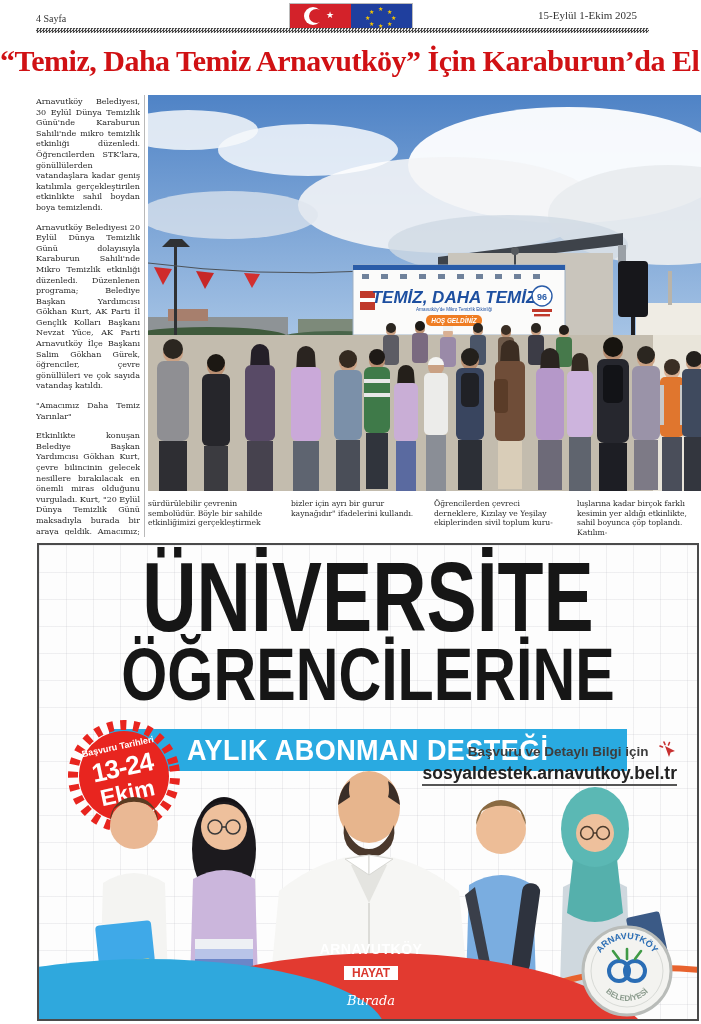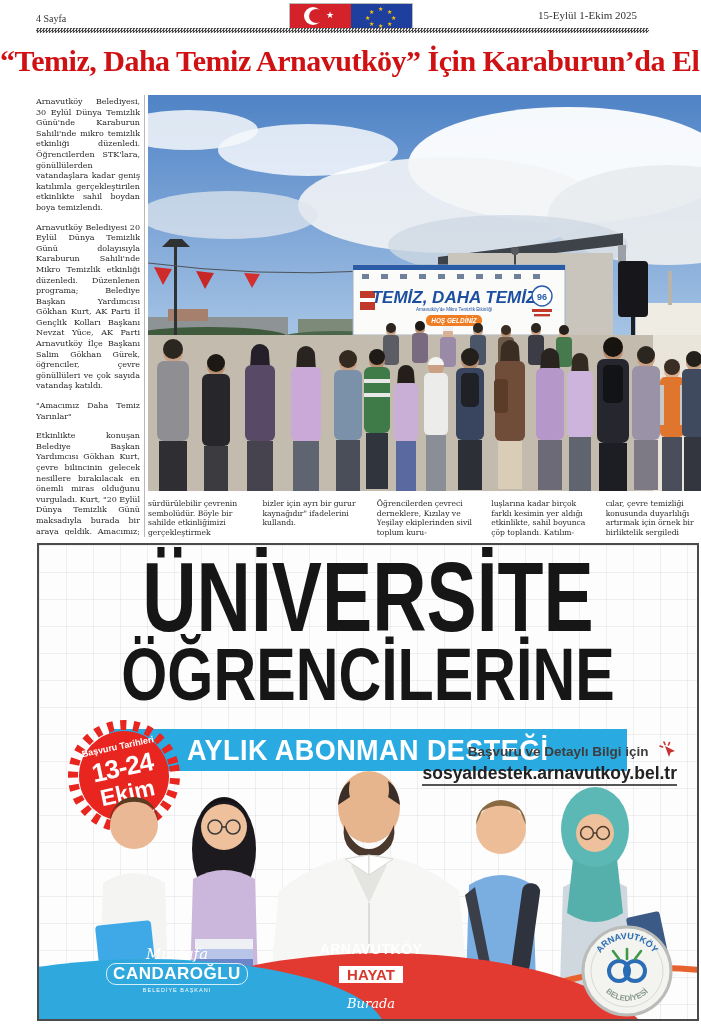--- a/index.html
+++ b/index.html
@@ -62,21 +62,21 @@
   .click-icon{display:inline-block;vertical-align:middle;margin-left:4px;}
   .people{position:absolute;left:0;bottom:0;width:658px;height:256px;}
   .ribbon-text{position:absolute;text-align:center;color:#fff;}
   .mayor-sign{left:48px;top:400px;width:180px;}
   .mayor-first{font-family:"DejaVu Serif",serif;font-style:italic;font-size:15px;}
   .mayor-last{font-weight:bold;font-size:17px;letter-spacing:.5px;border:1px solid rgba(255,255,255,.8);
               border-radius:10px;padding:0 6px;display:inline-block;}
   .mayor-title{font-size:5.5px;letter-spacing:1px;margin-top:2px;}
   .slogan{left:252px;top:396px;width:160px;}
   .slogan1{font-weight:bold;font-size:14px;letter-spacing:.5px;}
-  .slogan2{display:inline-block;background:#fff;color:#d9382e;font-weight:bold;font-size:15px;
+  .slogan2{display:inline-block;background:#fff;color:#d9382e;font-weight:bold;font-size:12px;
            padding:0 8px;margin-top:9px;}
   .slogan3{font-family:"DejaVu Serif",serif;font-style:italic;font-size:13px;margin-top:12px;}
 </style>
 </head>
 <body>
 
 <div class="page">
 
   <div class="masthead">
     <div class="page-label">4 Sayfa</div>
@@ -330,21 +330,20 @@
             </g>
         </g>
       </svg>
     </div>
 
     <div class="captions">
       <div class="cap">sürdürülebilir çevrenin sembolüdür. Böyle bir sahilde etkinliğimizi gerçekleştirmek</div>
       <div class="cap">bizler için ayrı bir gurur kaynağıdır" ifadelerini kullandı.</div>
       <div class="cap">Öğrencilerden çevreci derneklere, Kızılay ve Yeşilay ekiplerinden sivil toplum kuru-</div>
       <div class="cap">luşlarına kadar birçok farklı kesimin yer aldığı etkinlikte, sahil boyunca çöp toplandı. Katılım-</div>
-      <div class="cap">cılar, çevre temizliği konusunda duyarlılığı artırmak için örnek bir birliktelik sergiledi</div>
     </div>
   </div>
 
   <div class="ad">
     <div class="ad-title1">ÜNİVERSİTE</div>
     <div class="ad-title2">ÖĞRENCİLERİNE</div>
     <div class="ad-bluebar">
       <span>AYLIK ABONMAN DESTEĞİ</span>
     </div>
 
@@ -450,24 +449,19 @@
         </defs>
         <text font-family="Liberation Sans, sans-serif" font-size="9" font-weight="bold" fill="#2a6db5">
           <textPath href="#arcTop" startOffset="50%" text-anchor="middle">ARNAVUTKÖY</textPath>
         </text>
         <text font-family="Liberation Sans, sans-serif" font-size="8" font-weight="bold" fill="#8a9a8c">
           <textPath href="#arcBot" startOffset="50%" text-anchor="middle">BELEDİYESİ</textPath>
         </text>
       </g>
     </svg>
 
-    <div class="ribbon-text mayor-sign">
-      <div class="mayor-first">Mustafa</div>
-      <div class="mayor-last">CANDAROĞLU</div>
-      <div class="mayor-title">BELEDİYE BAŞKANI</div>
-    </div>
     <div class="ribbon-text slogan">
       <div class="slogan1">ARNAVUTKÖY</div>
       <div><span class="slogan2">HAYAT</span></div>
       <div class="slogan3">Burada</div>
     </div>
   </div>
 </div>
 
 </body></html>

